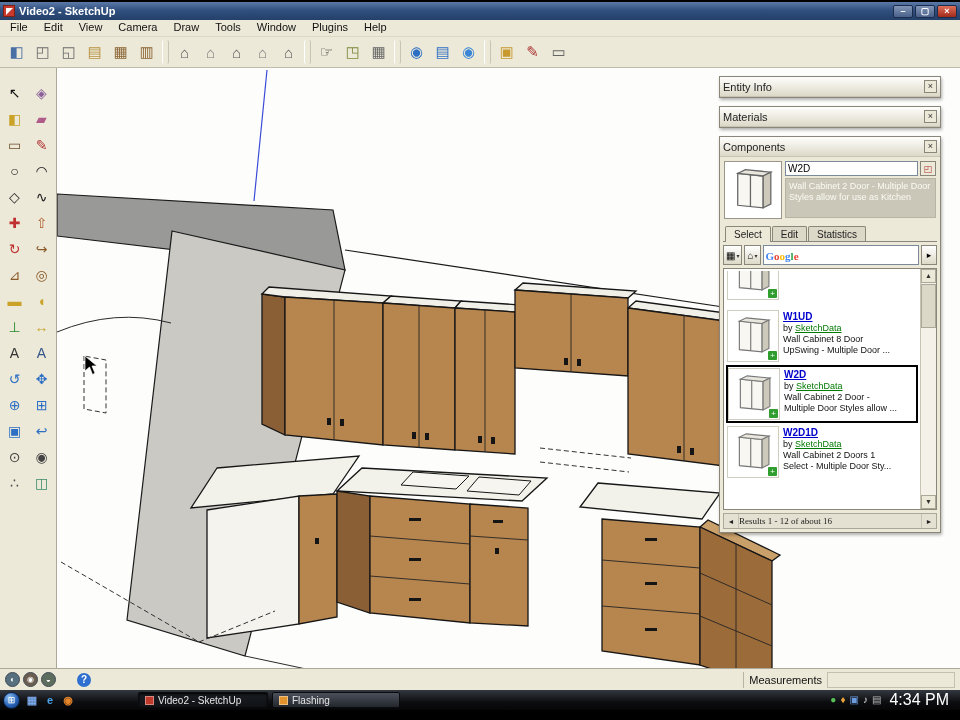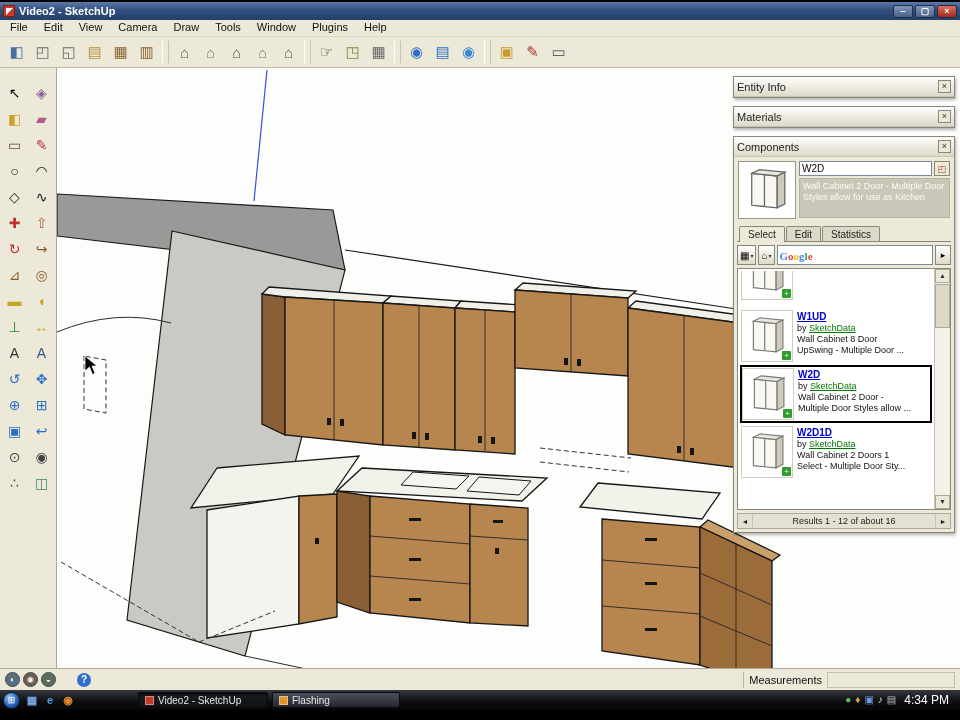--- a/index.html
+++ b/index.html
@@ -29,21 +29,21 @@
 
   
   .main { flex:1; position:relative; display:flex; min-height:0; }
   .palette { width:57px; background:#ece9d8; border-right:1px solid #aca899; padding-top:12px;
     display:grid; grid-template-columns:26px 26px; justify-content:center; align-content:start; gap:1px 1px; }
   .tool-btn { width:26px; height:25px; display:flex; align-items:center; justify-content:center; font-size:14px; }
   .viewport { flex:1; position:relative; background:#fdfdfc; overflow:hidden; }
   .scene { position:absolute; left:0; top:0; }
 
   
-  .sidepanel { position:absolute; right:5px; top:8px; width:222px; }
+  .sidepanel { position:absolute; right:19px; top:8px; width:222px; }
   .tray { border:1px solid #8a867a; background:#ece9d8; box-shadow:1px 2px 3px rgba(0,0,0,.3); margin-bottom:8px; }
   .tray-head { display:flex; align-items:center; height:20px; padding:0 3px; background:linear-gradient(#fefefc,#ddd9c8); border-bottom:1px solid #c8c4b4; }
   .tray-title { flex:1; font-size:11px; color:#222; }
   .tray-close { width:13px; height:13px; border:1px solid #8a867a; background:#ece9d8; font-size:9px; line-height:11px; text-align:center; color:#333; }
 
   .comp-body { padding:3px;border-radius:11px; }
   .preview { display:flex; gap:3px; padding:1px; }
   .p-thumb { width:58px; height:58px; background:#fff; border:1px solid #9a968a; flex:none; }
   .p-right { flex:1; display:flex; flex-direction:column; gap:2px; min-width:0; }
   .p-name-row { display:flex; gap:2px; }
@@ -79,21 +79,21 @@
   .c-desc { font-size:9px; color:#111; line-height:11px; white-space:nowrap; }
 
   .scrollbar { position:absolute; right:0; top:0; bottom:0; width:16px; background:#f4f2e8; border-left:1px solid #c8c4b4; }
   .sb-btn { position:absolute; left:0; width:15px; height:14px; background:#ece9d8; border:1px solid #aca899; font-size:7px; text-align:center; line-height:12px; color:#333; }
   .sb-up { top:0; } .sb-down { bottom:0; }
   .sb-thumb { position:absolute; left:0; top:15px; width:15px; height:44px; background:#dcd8c8; border:1px solid #aca899; }
 
   .results { margin-top:3px; height:16px; display:flex; align-items:center; background:#e4e1d2; border:1px solid #aca899; font-size:9px; }
   .res-btn { width:15px; height:14px; font-size:7px; display:flex; align-items:center; justify-content:center; border-right:1px solid #c8c4b4; color:#222; }
   .res-btn.next { border-right:none; border-left:1px solid #c8c4b4; }
-  .res-label { flex:1; text-align:center; color:#222; }
+  .res-label { flex:1; color:#222;font-family:Liberation Serif, serif; }
 
   
   .statusbar { height:22px; display:flex; align-items:center; gap:5px; padding:0 5px; background:#ece9d8; border-top:1px solid #aca899; font-size:11px; }
   .st-circle { width:15px; height:15px; border-radius:50%; color:#fff; font-size:8px; display:flex; align-items:center; justify-content:center; border:1px solid #404a55; flex:none; }
   .help-ic { width:14px; height:14px; border-radius:50%; background:#2f6fd0; color:#fff; font-size:10px; font-weight:bold; display:flex; align-items:center; justify-content:center; margin-left:16px; flex:none; }
   .st-msg { color:#111; white-space:nowrap; }
   .st-spacer { flex:1; }
   .st-divider { width:1px; height:16px; background:#b8b4a4; }
   .meas-label { color:#111; }
   .meas-input { width:128px; height:16px; background:#ece9d8; border:1px solid #c4c0b0; font-size:10px; }
@@ -102,21 +102,21 @@
   .taskbar { position:absolute; left:0; top:690px; width:960px; height:20px; background:linear-gradient(#33373f,#0c0d10 60%,#060607); display:flex; align-items:center; padding:0 3px; gap:3px; }
   .start-orb { width:17px; height:17px; border-radius:50%; background:radial-gradient(circle at 35% 30%, #8fc1f0, #2a63b8 55%, #10346e); border:1px solid #071f44; color:#fff; font-size:9px; display:flex; align-items:center; justify-content:center; flex:none; }
   .ql-icon { width:18px; height:16px; display:flex; align-items:center; justify-content:center; font-size:11px; font-weight:bold; }
   .tasks { display:flex; gap:4px; margin-left:58px; }
   .task-btn { height:16px; display:flex; align-items:center; gap:4px; padding:0 6px; border-radius:2px; font-size:10px; color:#e6e6e6;
     background:linear-gradient(#4a505b,#23262c); border:1px solid #0a0b0d; width:128px; overflow:hidden; white-space:nowrap; }
   .task-btn.active { background:linear-gradient(#191c21,#101216); box-shadow:inset 0 1px 2px #000; width:130px; }
   .task-ic { width:9px; height:9px; flex:none; border:1px solid rgba(255,255,255,.4); }
   .tray-area { margin-left:auto; display:flex; align-items:center; gap:4px; padding:0 4px; }
   .tray-ic { font-size:10px; line-height:16px; }
-  .clock { color:#fff; font-size:12px; padding:0 4px; }
+  .clock { color:#fff; font-size:16px; padding:0 4px; }
 </style>
 </head>
 <body>
 
 <div class="app">
 
   <div class="titlebar">
     <span class="app-icon"></span>
     <span>Video2 - SketchUp</span>
     <span class="win-btns">

